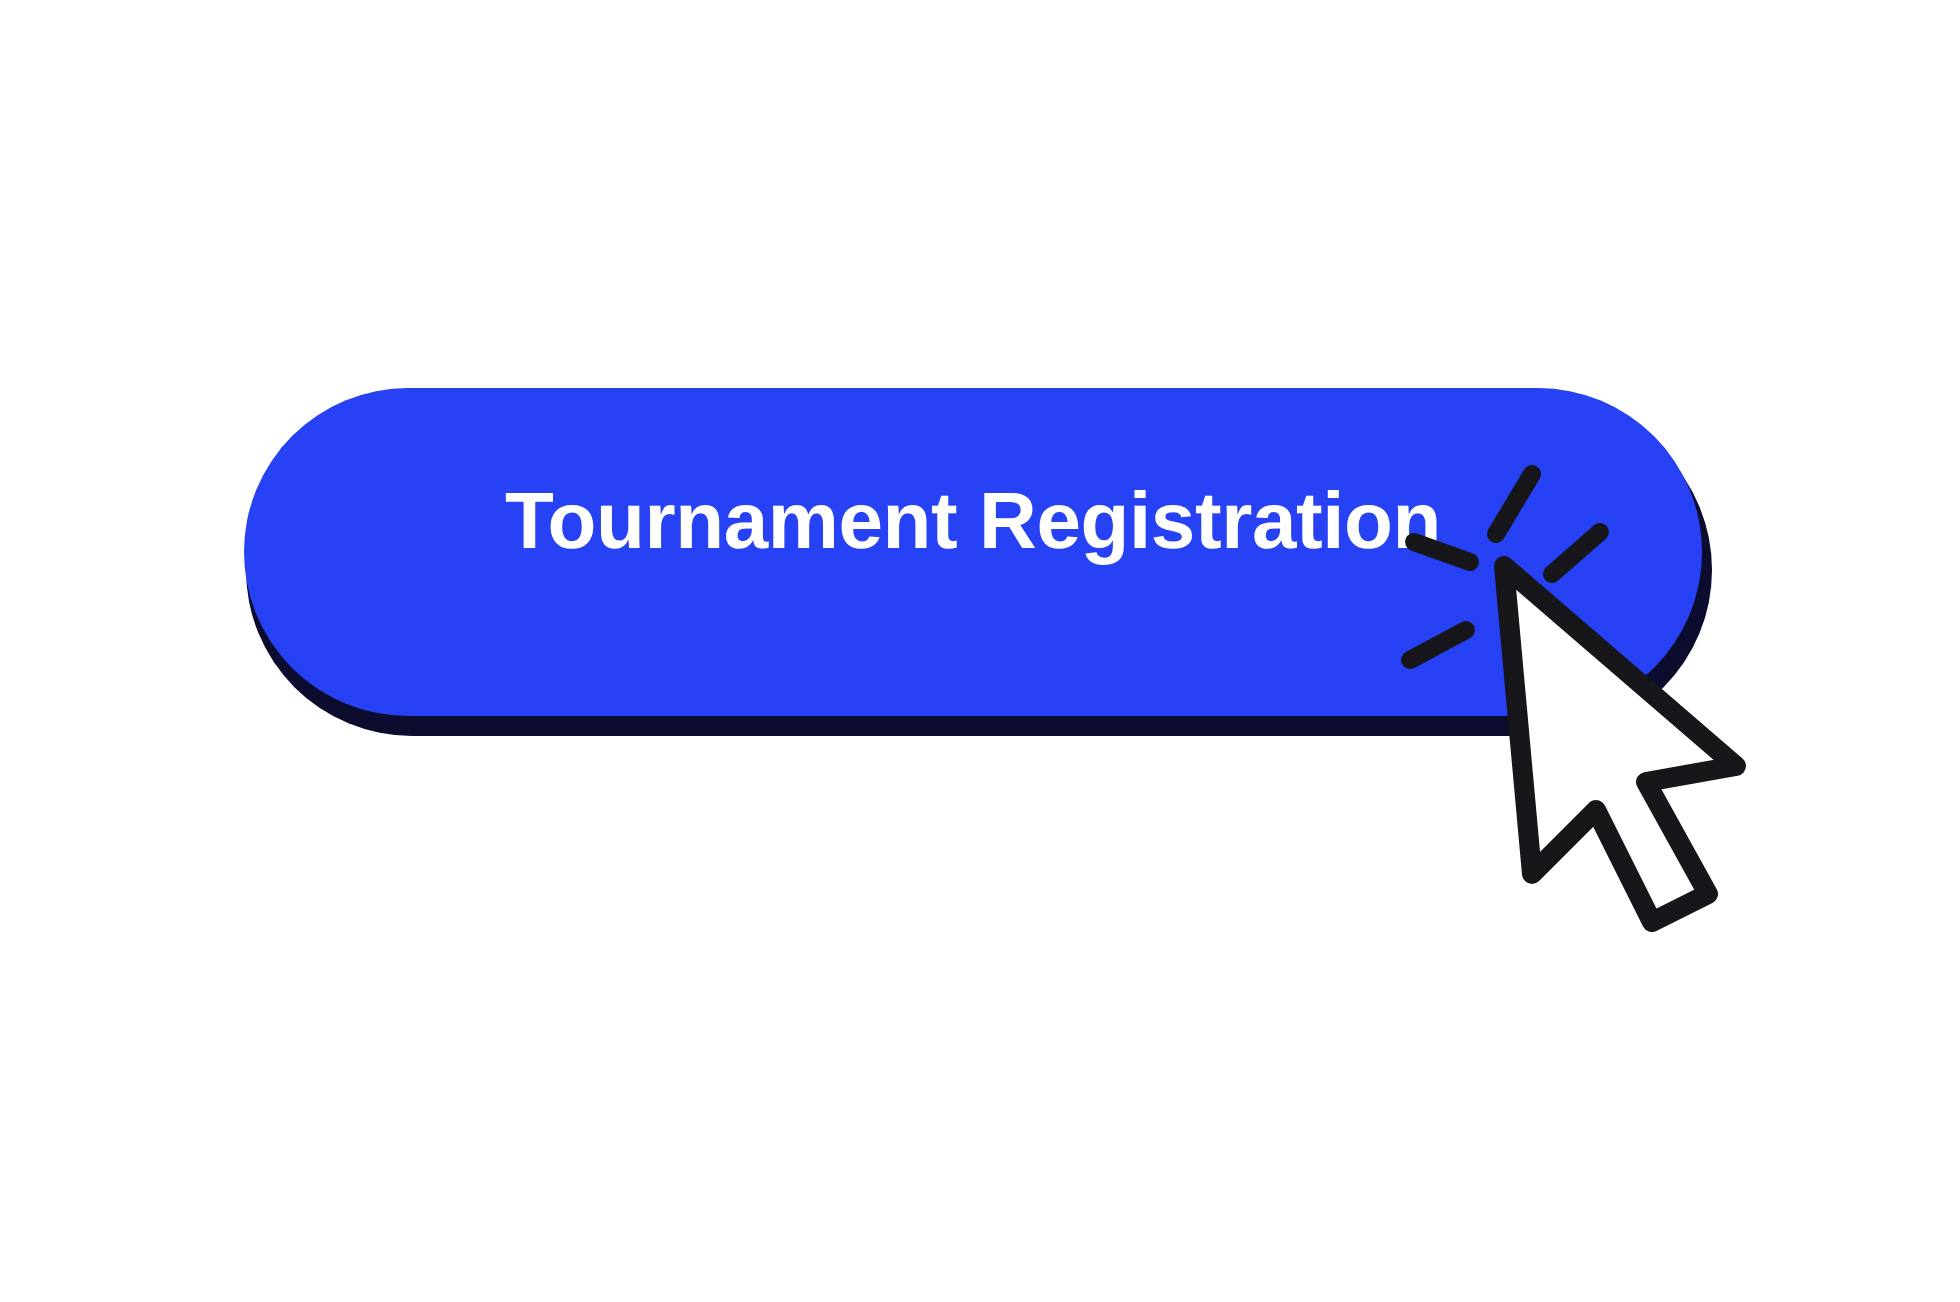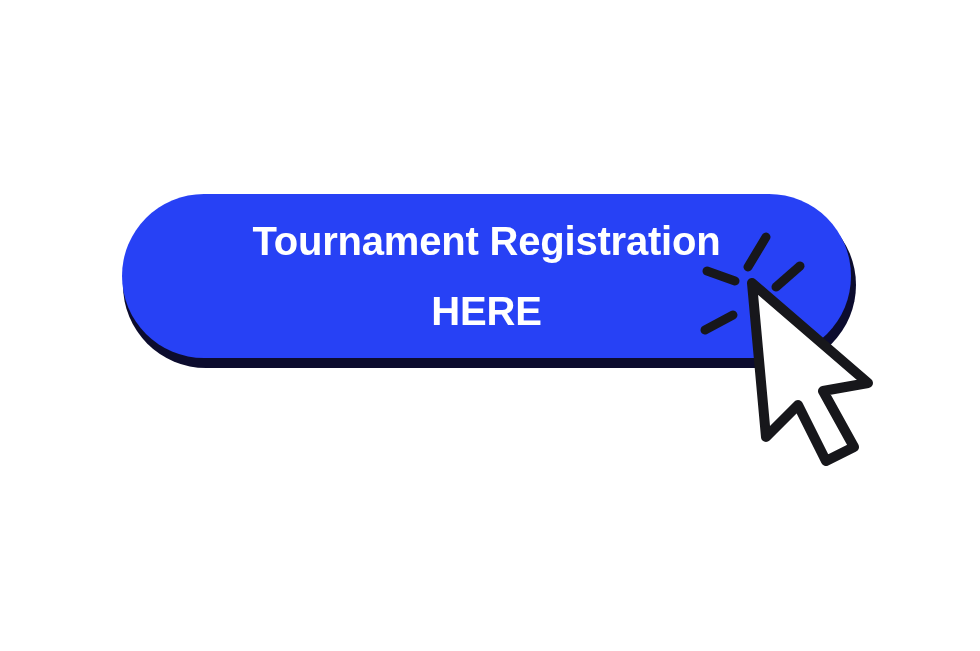--- a/index.html
+++ b/index.html
@@ -90,21 +90,20 @@
 <body>
 
 <div id="canvas">
 
   <div class="cta-group">
 
     <div class="cta-shadow"></div>
 
     <button class="cta-button">
       <span class="cta-label cta-label-line1">Tournament Registration</span>
-      <span class="cta-label cta-label-line2">HERE</span>
     </button>
 
   </div>
 
   <div class="cursor-layer">
     <svg width="230" height="260" viewBox="0 0 230 260" xmlns="http://www.w3.org/2000/svg">
 
       <g stroke="#17171B" stroke-width="9" stroke-linecap="round" fill="none">
         <line x1="86" y1="22" x2="68" y2="52"></line>
         <line x1="120" y1="51" x2="96" y2="72"></line>

